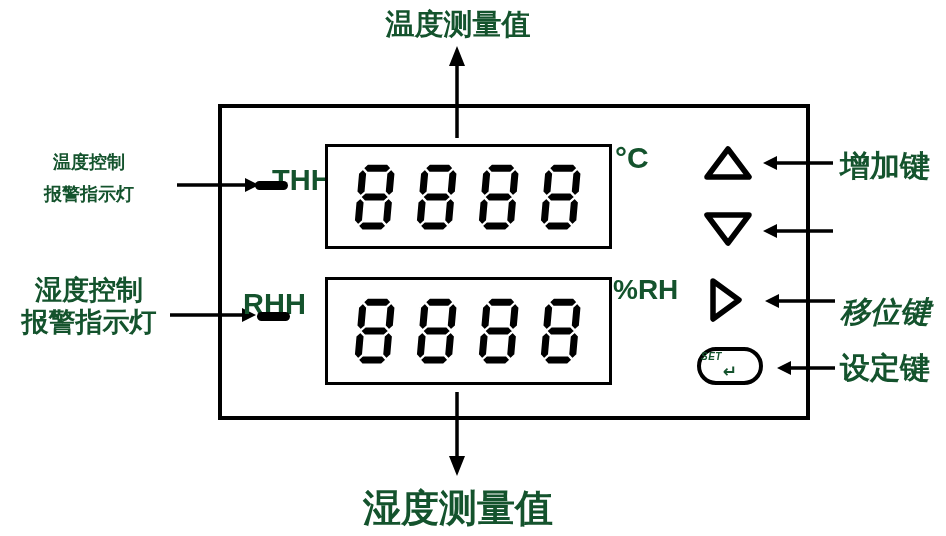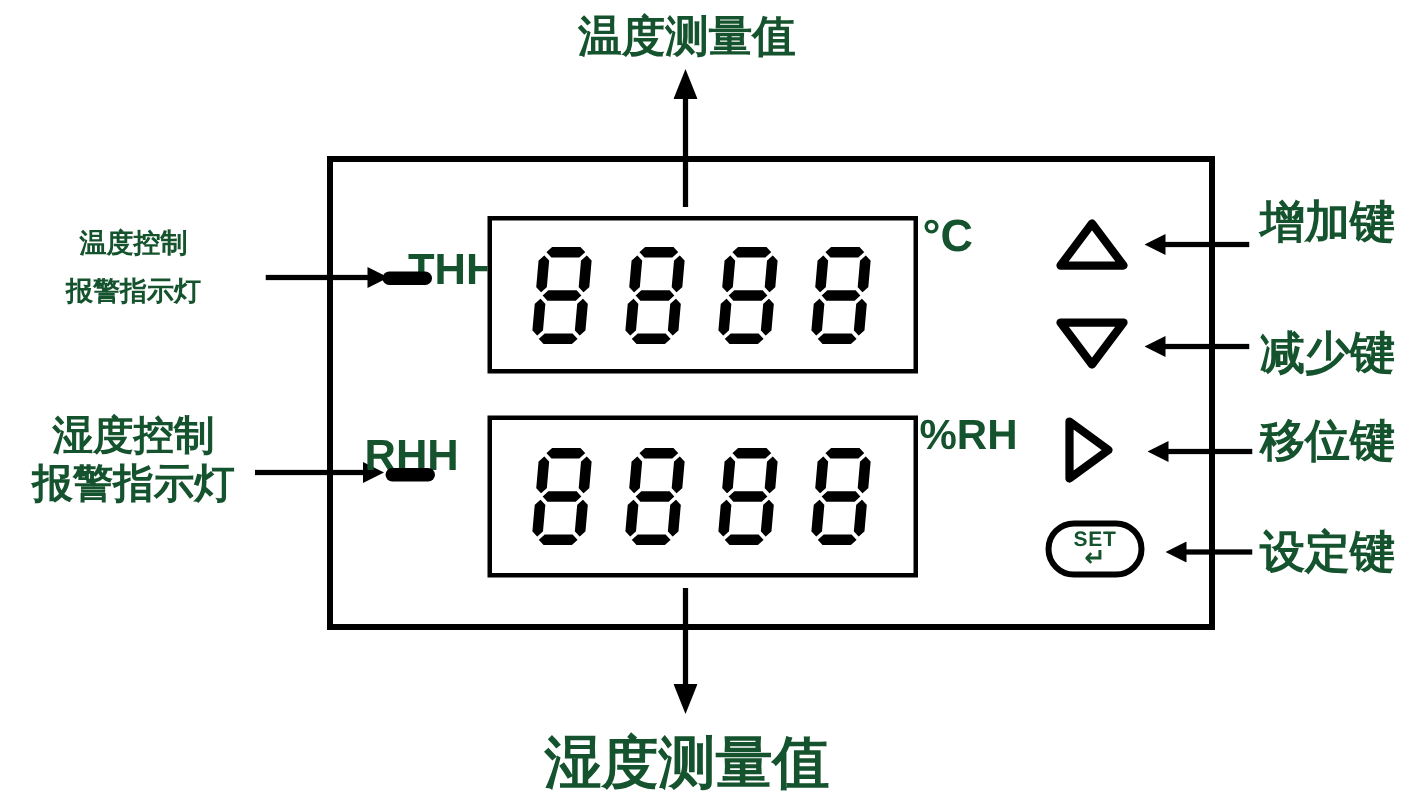--- a/index.html
+++ b/index.html
@@ -7,22 +7,22 @@
          font-family:"Liberation Sans","DejaVu Sans",sans-serif;overflow:hidden;}
   .abs{position:absolute;}
   .note{font-weight:600;white-space:nowrap;}
   .note-center{text-align:center;white-space:normal;}
   
   #note-top{left:318px;top:5px;width:280px;font-size:29px;}
   #note-bottom{left:318px;top:483px;width:280px;font-size:38px;}
   #note-left1{left:14px;top:146px;width:150px;font-size:18px;line-height:32px;}
   #note-left2{left:14px;top:274px;width:150px;font-size:27px;line-height:32px;}
   .right-note{left:840px;font-size:30px;}
-  #note-right1{top:128px;} #note-right2{top:215px;}
-  #note-right3{top:274px;} #note-right4{top:348px;}
+  #note-right1{top:146px;} #note-right2{top:215px;}
+  #note-right3{top:292px;font-style:italic;} #note-right4{top:348px;}
   
   .arrow{display:block;}
   .arrow rect,.arrow polygon{fill:#000;}
   #arr-top{left:449px;top:46px;}
   #arr-bottom{left:449px;top:392px;}
   #arr-left1{left:177px;top:178px;}
   #arr-left2{left:170px;top:308px;}
   #arr-right1{left:763px;top:156px;}
   #arr-right2{left:763px;top:224px;}
   #arr-right3{left:765px;top:294px;}
@@ -43,22 +43,22 @@
   .digit polygon{fill:#000;stroke:#fff;stroke-width:2;}
   .unit{font-weight:600;}
   #unit1{left:393px;top:33px;font-size:30px;}
   #unit2{left:391px;top:166px;font-size:28px;}
   .tri-btn polygon{fill:#fff;stroke:#000;stroke-width:5.5;stroke-linejoin:round;}
   #btn-up{left:480px;top:34px;}
   #btn-down{left:480px;top:102px;}
   #btn-right{left:484px;top:167px;}
   #btn-set{left:475px;top:239px;width:66px;height:38px;border:4px solid #000;
            border-radius:20px;box-sizing:border-box;background:#fff;cursor:default;}
-  #btn-set .set-text{position:absolute;left:0;top:1px;width:100%;text-align:center;
-           font-size:14px;font-weight:700;letter-spacing:.5px;line-height:1;}
+  #btn-set .set-text{position:absolute;left:0;top:1px;width:100%;
+           font-size:10px;font-weight:700;letter-spacing:.5px;line-height:1;font-style:italic;}
   #btn-set .set-enter{position:absolute;left:0;top:12px;width:100%;text-align:center;
            font-size:17px;font-weight:700;line-height:1;}
 </style>
 </head>
 <body>
 
 <div class="stage">
 
   <div class="abs note note-center" id="note-top">温度测量值</div>
   <svg class="abs arrow" id="arr-top" width="16" height="92">
@@ -89,21 +89,20 @@
     <rect x="0" y="5.25" width="74" height="3.5"></rect>
       <polygon points="72,0 72,14 86,7"></polygon>
   </svg>
 
   <div class="abs note right-note" id="note-right1">增加键</div>
   <svg class="abs arrow" id="arr-right1" width="70" height="14">
     <polygon points="14,0 14,14 0,7"></polygon>
       <rect x="10" y="5.25" width="60" height="3.5"></rect>
   </svg>
 
-  <div class="abs note right-note" id="note-right2">减少键</div>
   <svg class="abs arrow" id="arr-right2" width="70" height="14">
     <polygon points="14,0 14,14 0,7"></polygon>
       <rect x="10" y="5.25" width="60" height="3.5"></rect>
   </svg>
 
   <div class="abs note right-note" id="note-right3">移位键</div>
   <svg class="abs arrow" id="arr-right3" width="70" height="14">
     <polygon points="14,0 14,14 0,7"></polygon>
       <rect x="10" y="5.25" width="60" height="3.5"></rect>
   </svg>

